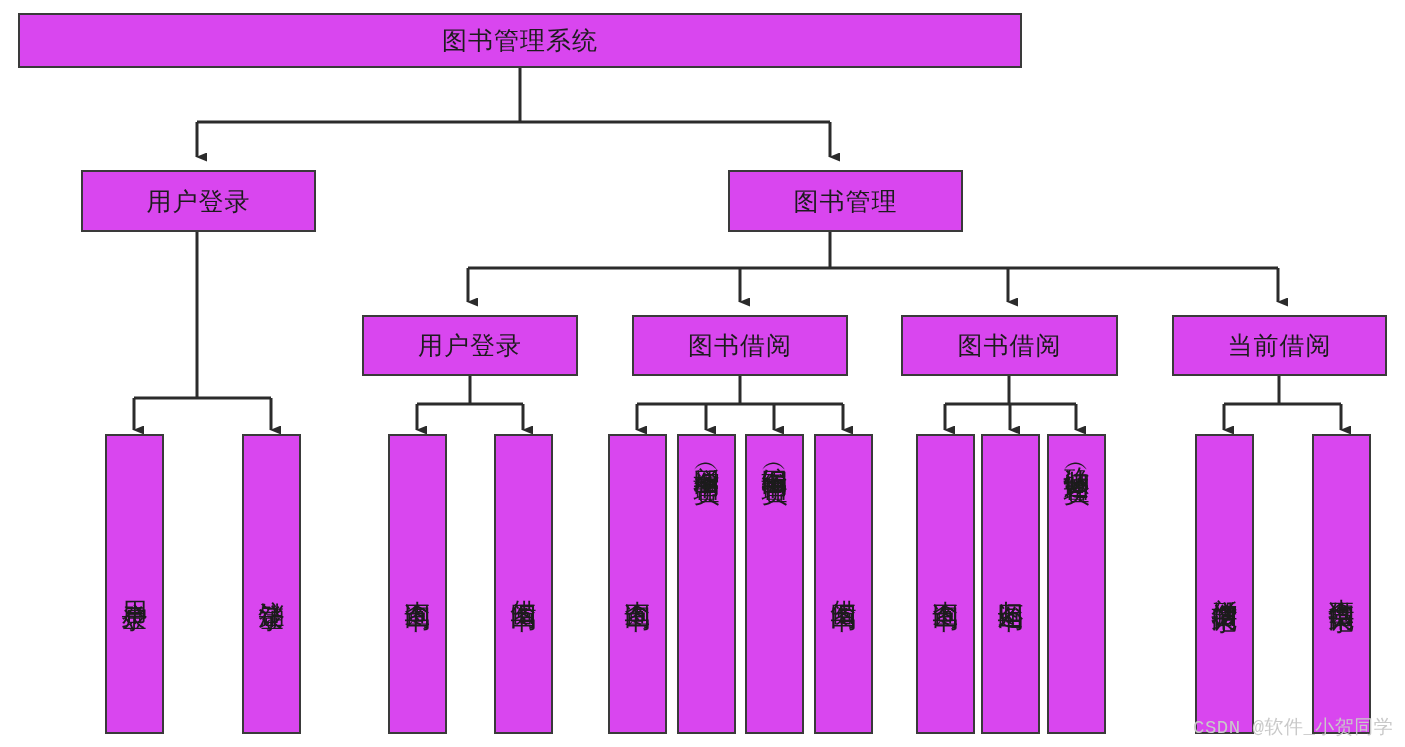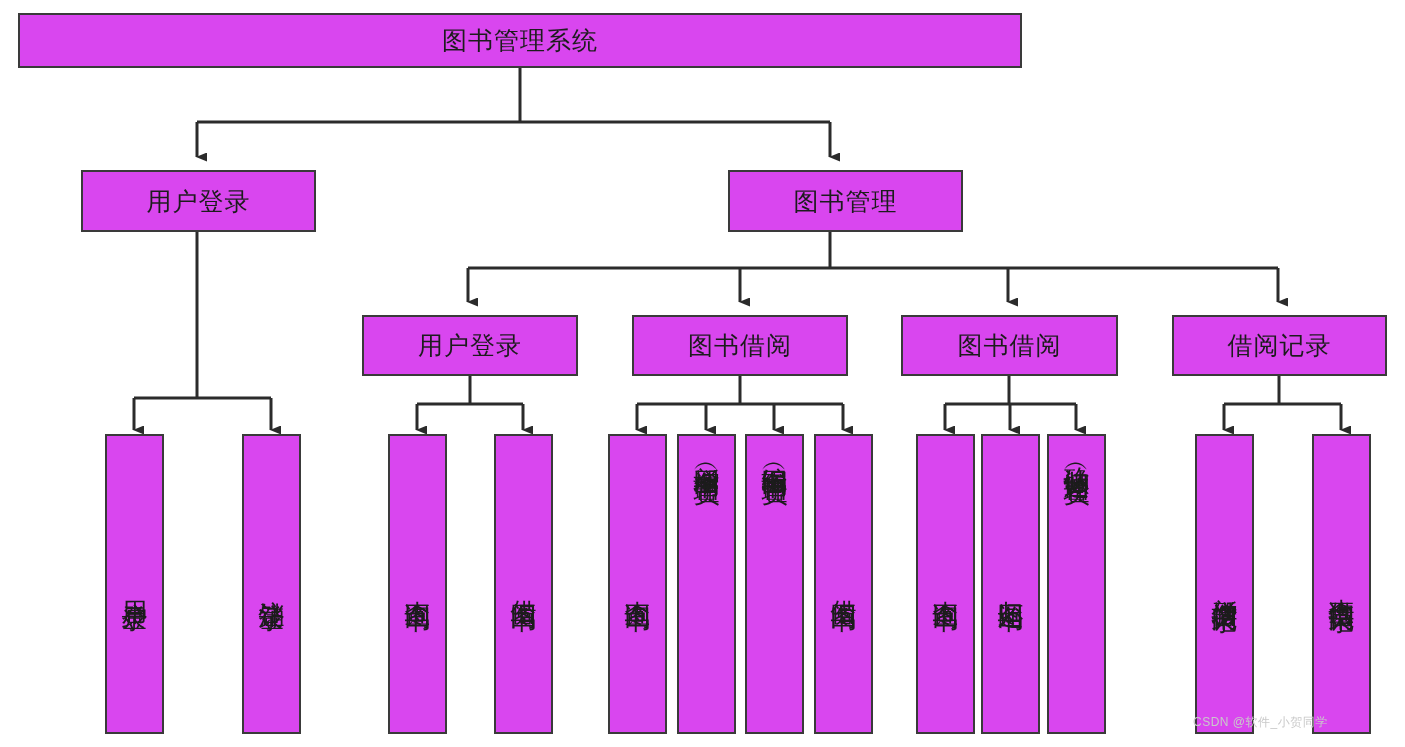--- a/index.html
+++ b/index.html
@@ -58,25 +58,25 @@
     letter-spacing: 2px;
   }
   .node.vertical.centered {
     align-items: center;
     padding-top: 0;
   }
   .watermark {
     position: absolute;
     left: 1193px;
     top: 714px;
-    font-size: 12px;
+    font-size: 19px;
     color: #c9c9c9;
     white-space: nowrap;
     letter-spacing: 0.5px;
-    font-family: Liberation Sans, sans-serif;
+    font-family: Liberation Mono, monospace;
   }
 </style>
 </head>
 <body>
 
 <div id="diagram-root">
 
   <svg id="diagram-svg" viewBox="0 0 1405 747" xmlns="http://www.w3.org/2000/svg">
     <defs>
       <marker id="arrowhead" markerWidth="9" markerHeight="11" refX="4.5" refY="10" orient="auto" markerUnits="userSpaceOnUse">
@@ -166,21 +166,21 @@
 
   <div class="node horizontal" style="left:632px; top:315px; width:216px; height:61px;">
     <span class="node-label">图书借阅</span>
   </div>
 
   <div class="node horizontal" style="left:901px; top:315px; width:217px; height:61px;">
     <span class="node-label">图书借阅</span>
   </div>
 
   <div class="node horizontal" style="left:1172px; top:315px; width:215px; height:61px;">
-    <span class="node-label">借阅记录</span>
+    <span class="node-label">当前借阅</span>
   </div>
 
   <div class="node vertical centered" style="left:105px; top:434px; width:59px; height:300px;">
     <span class="node-label">用户登录</span>
   </div>
 
   <div class="node vertical centered" style="left:242px; top:434px; width:59px; height:300px;">
     <span class="node-label">注销登录</span>
   </div>
 

